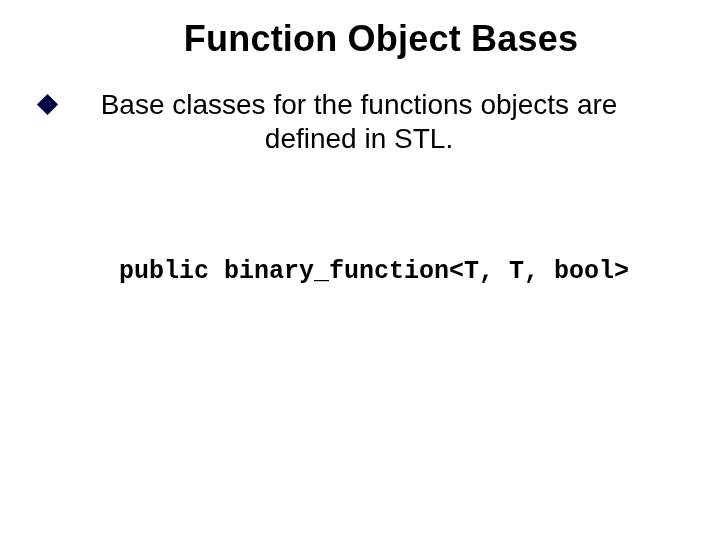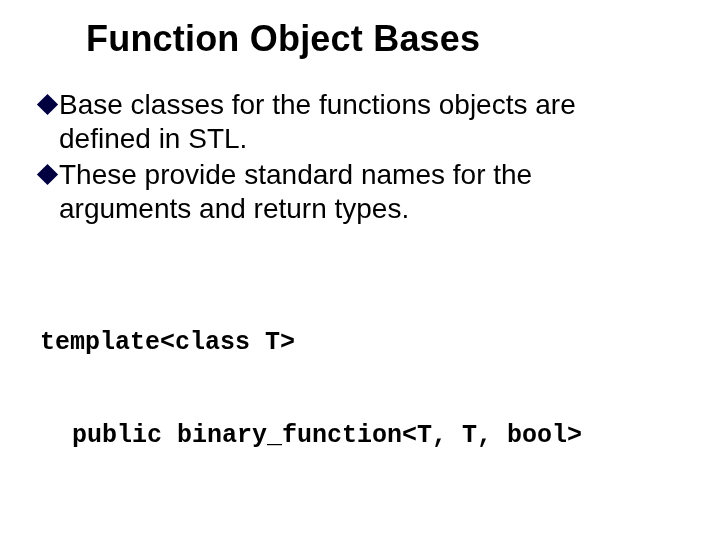--- a/index.html
+++ b/index.html
@@ -1,17 +1,17 @@
 <!DOCTYPE html>
 <html><head>
 <meta charset="utf-8">
 <style>
   * { margin: 0; padding: 0; box-sizing: border-box; }
   html, body { width: 720px; height: 540px; background: #fff; font-family: Arial, Helvetica, sans-serif; }
-  .slide { width: 720px; height: 540px; position: relative; padding: 18px 44px 0 28px; }
+  .slide { width: 720px; height: 540px; position: relative; padding: 18px 44px 0 28px; text-align: center; }
   .title { font-weight: bold; font-size: 36px; color: #000; margin-left: 58px; margin-bottom: 28px; letter-spacing: 0.2px; }
   .bullets { margin-left: 12px; }
   .bullet { display: flex; align-items: flex-start; margin-bottom: 2px; }
   .bullet .dia { width: 15px; height: 15px; background: #000040; transform: rotate(45deg); flex: 0 0 15px; margin-top: 9px; margin-right: 4px; }
   .bullet .txt { font-size: 28px; color: #000; line-height: 1.22; max-width: 600px; }
   .gap { height: 36px; }
   .code { font-family: "Courier New", Courier, monospace; font-weight: bold; font-size: 25px; color: #000; line-height: 1.24; margin-left: 12px; white-space: pre; }
   .code .ind { display: inline-block; width: 32px; }
 </style>
 </head>
@@ -19,29 +19,24 @@
 
 <div class="slide">
 
   <div class="title">Function Object Bases</div>
 
   <div class="bullets">
     <div class="bullet">
       <div class="dia"></div>
       <div class="txt">Base classes for the functions objects are defined in STL.</div>
     </div>
-    <div class="bullet">
-      <div class="dia"></div>
-      <div class="txt">These provide standard names for the arguments and return types.</div>
-    </div>
   </div>
 
   <div class="gap"></div>
 
   <div class="code">
-    <div>template&lt;class T&gt;</div>
     <div><span class="ind"></span><span>public binary_function&lt;T, T, bool&gt;</span></div>
     
     
     
   </div>
 
 </div>
 
 </body></html>

